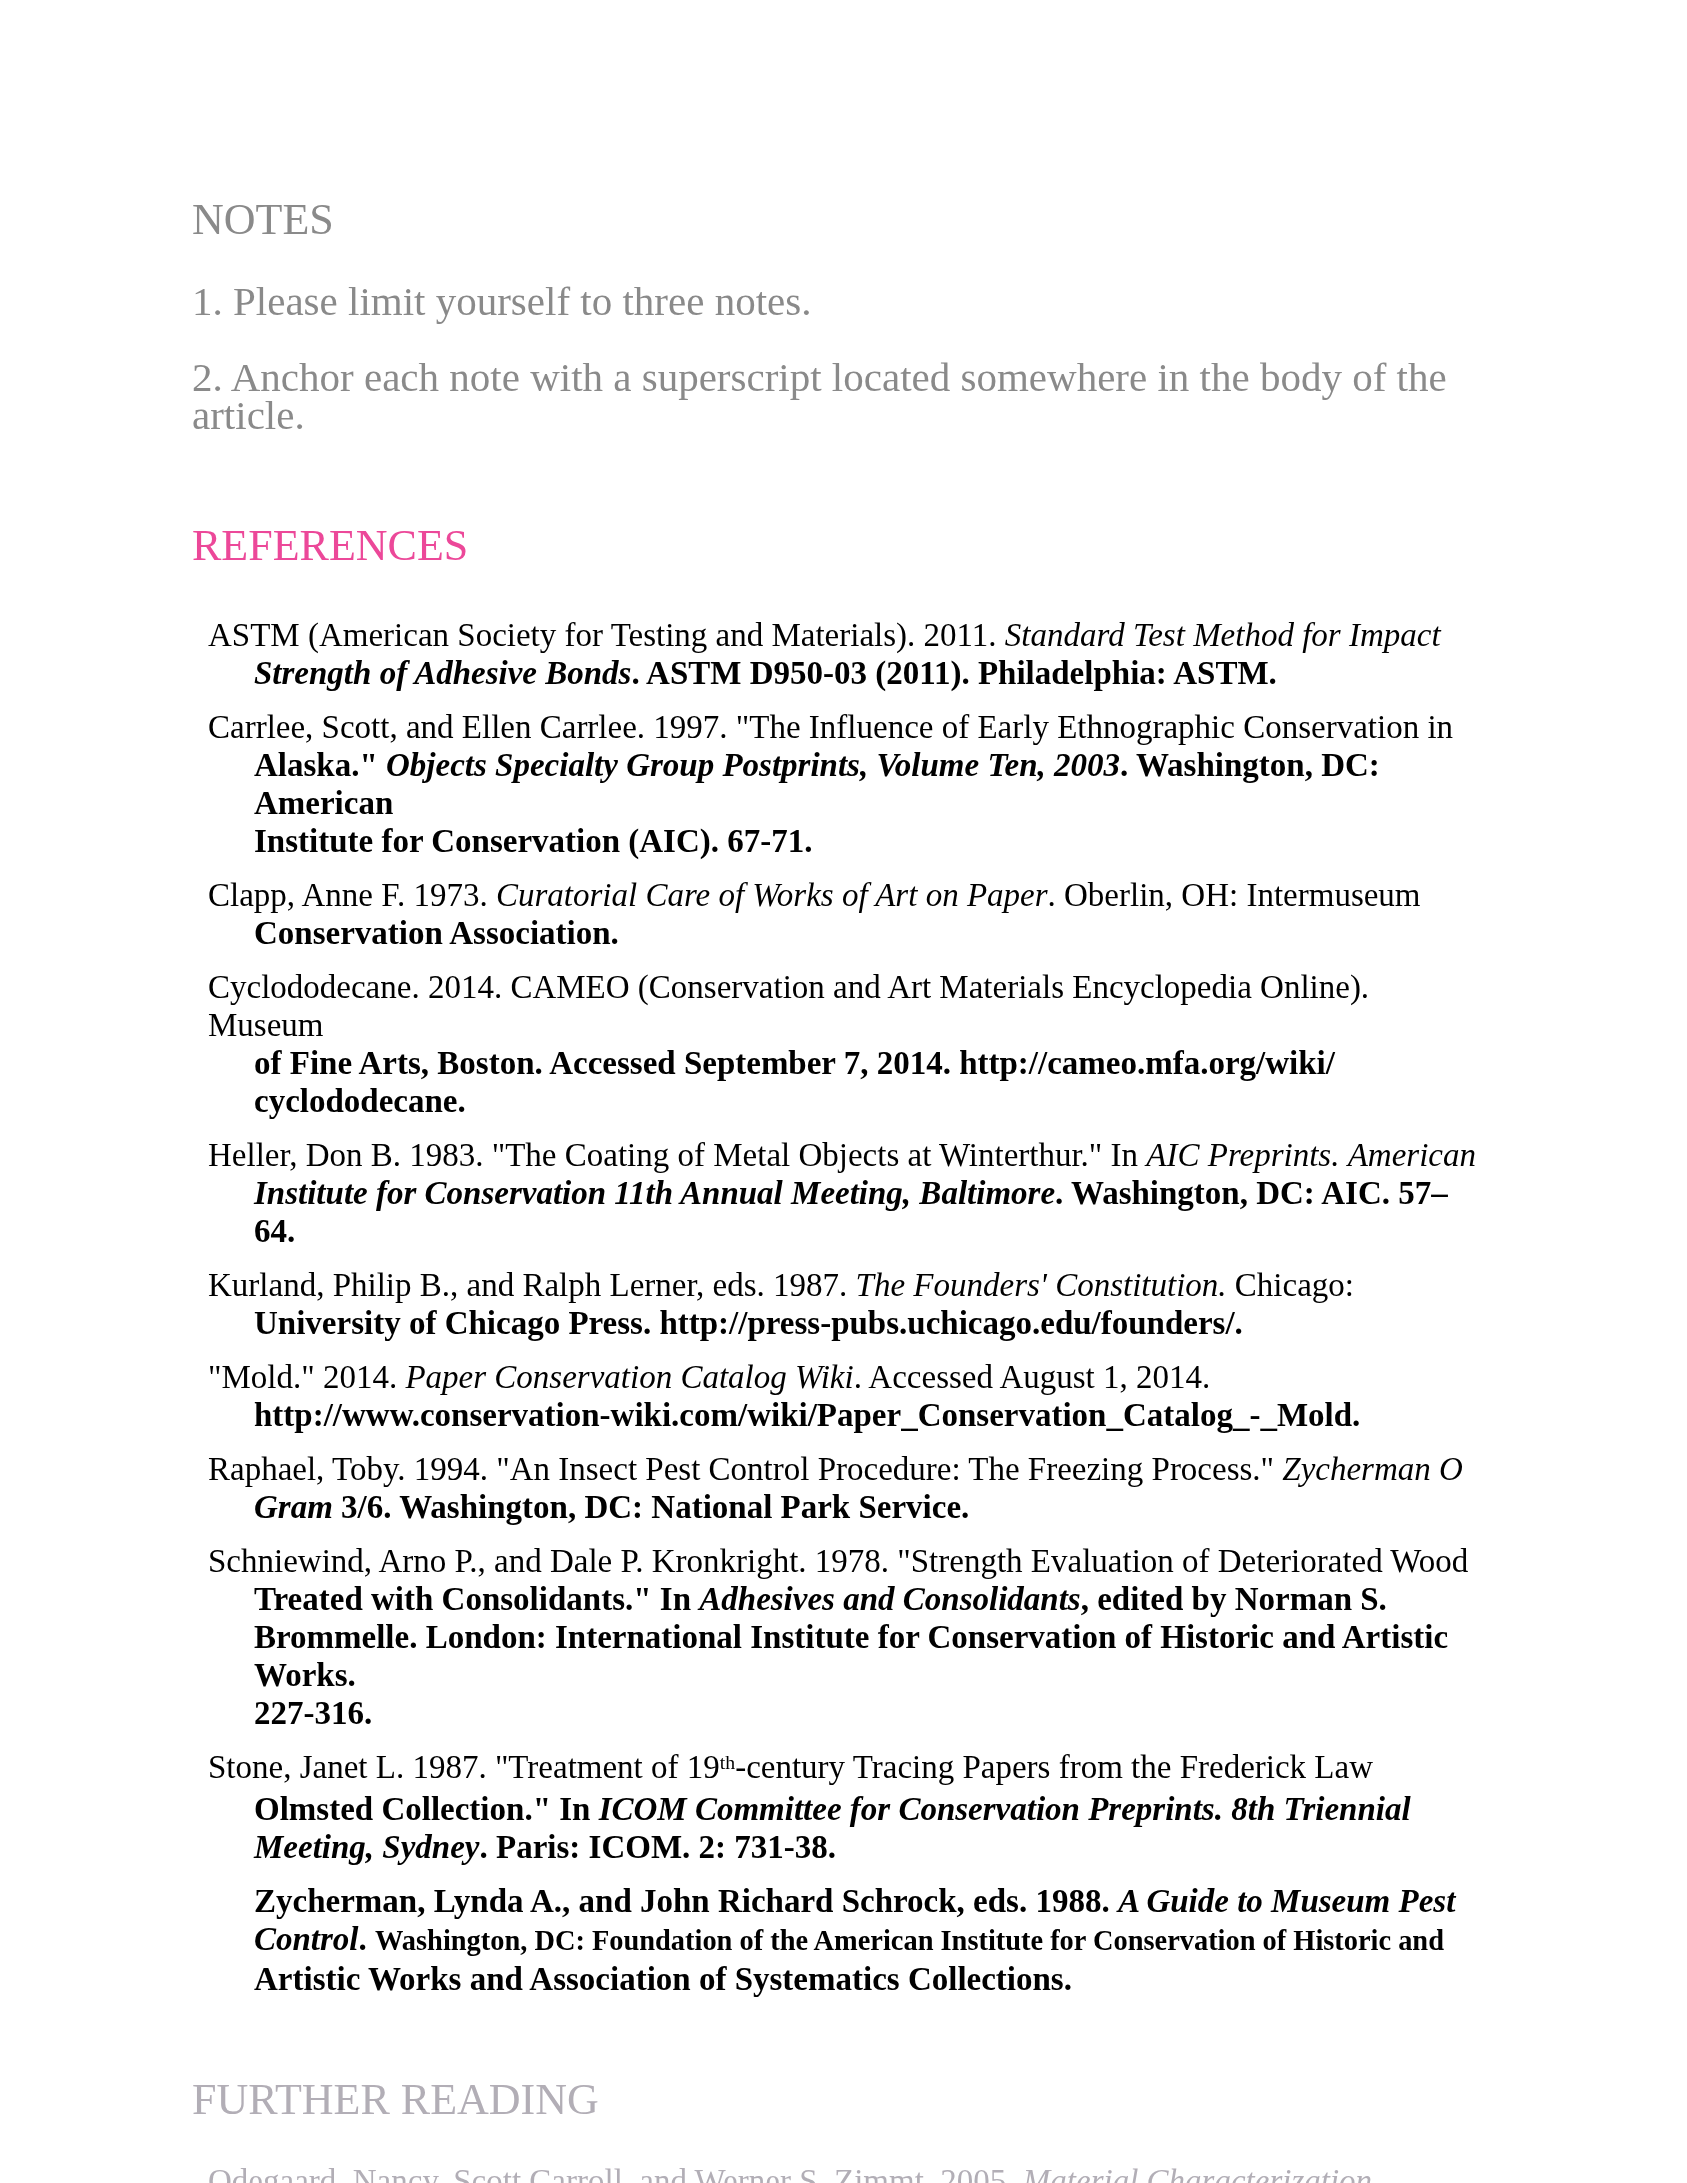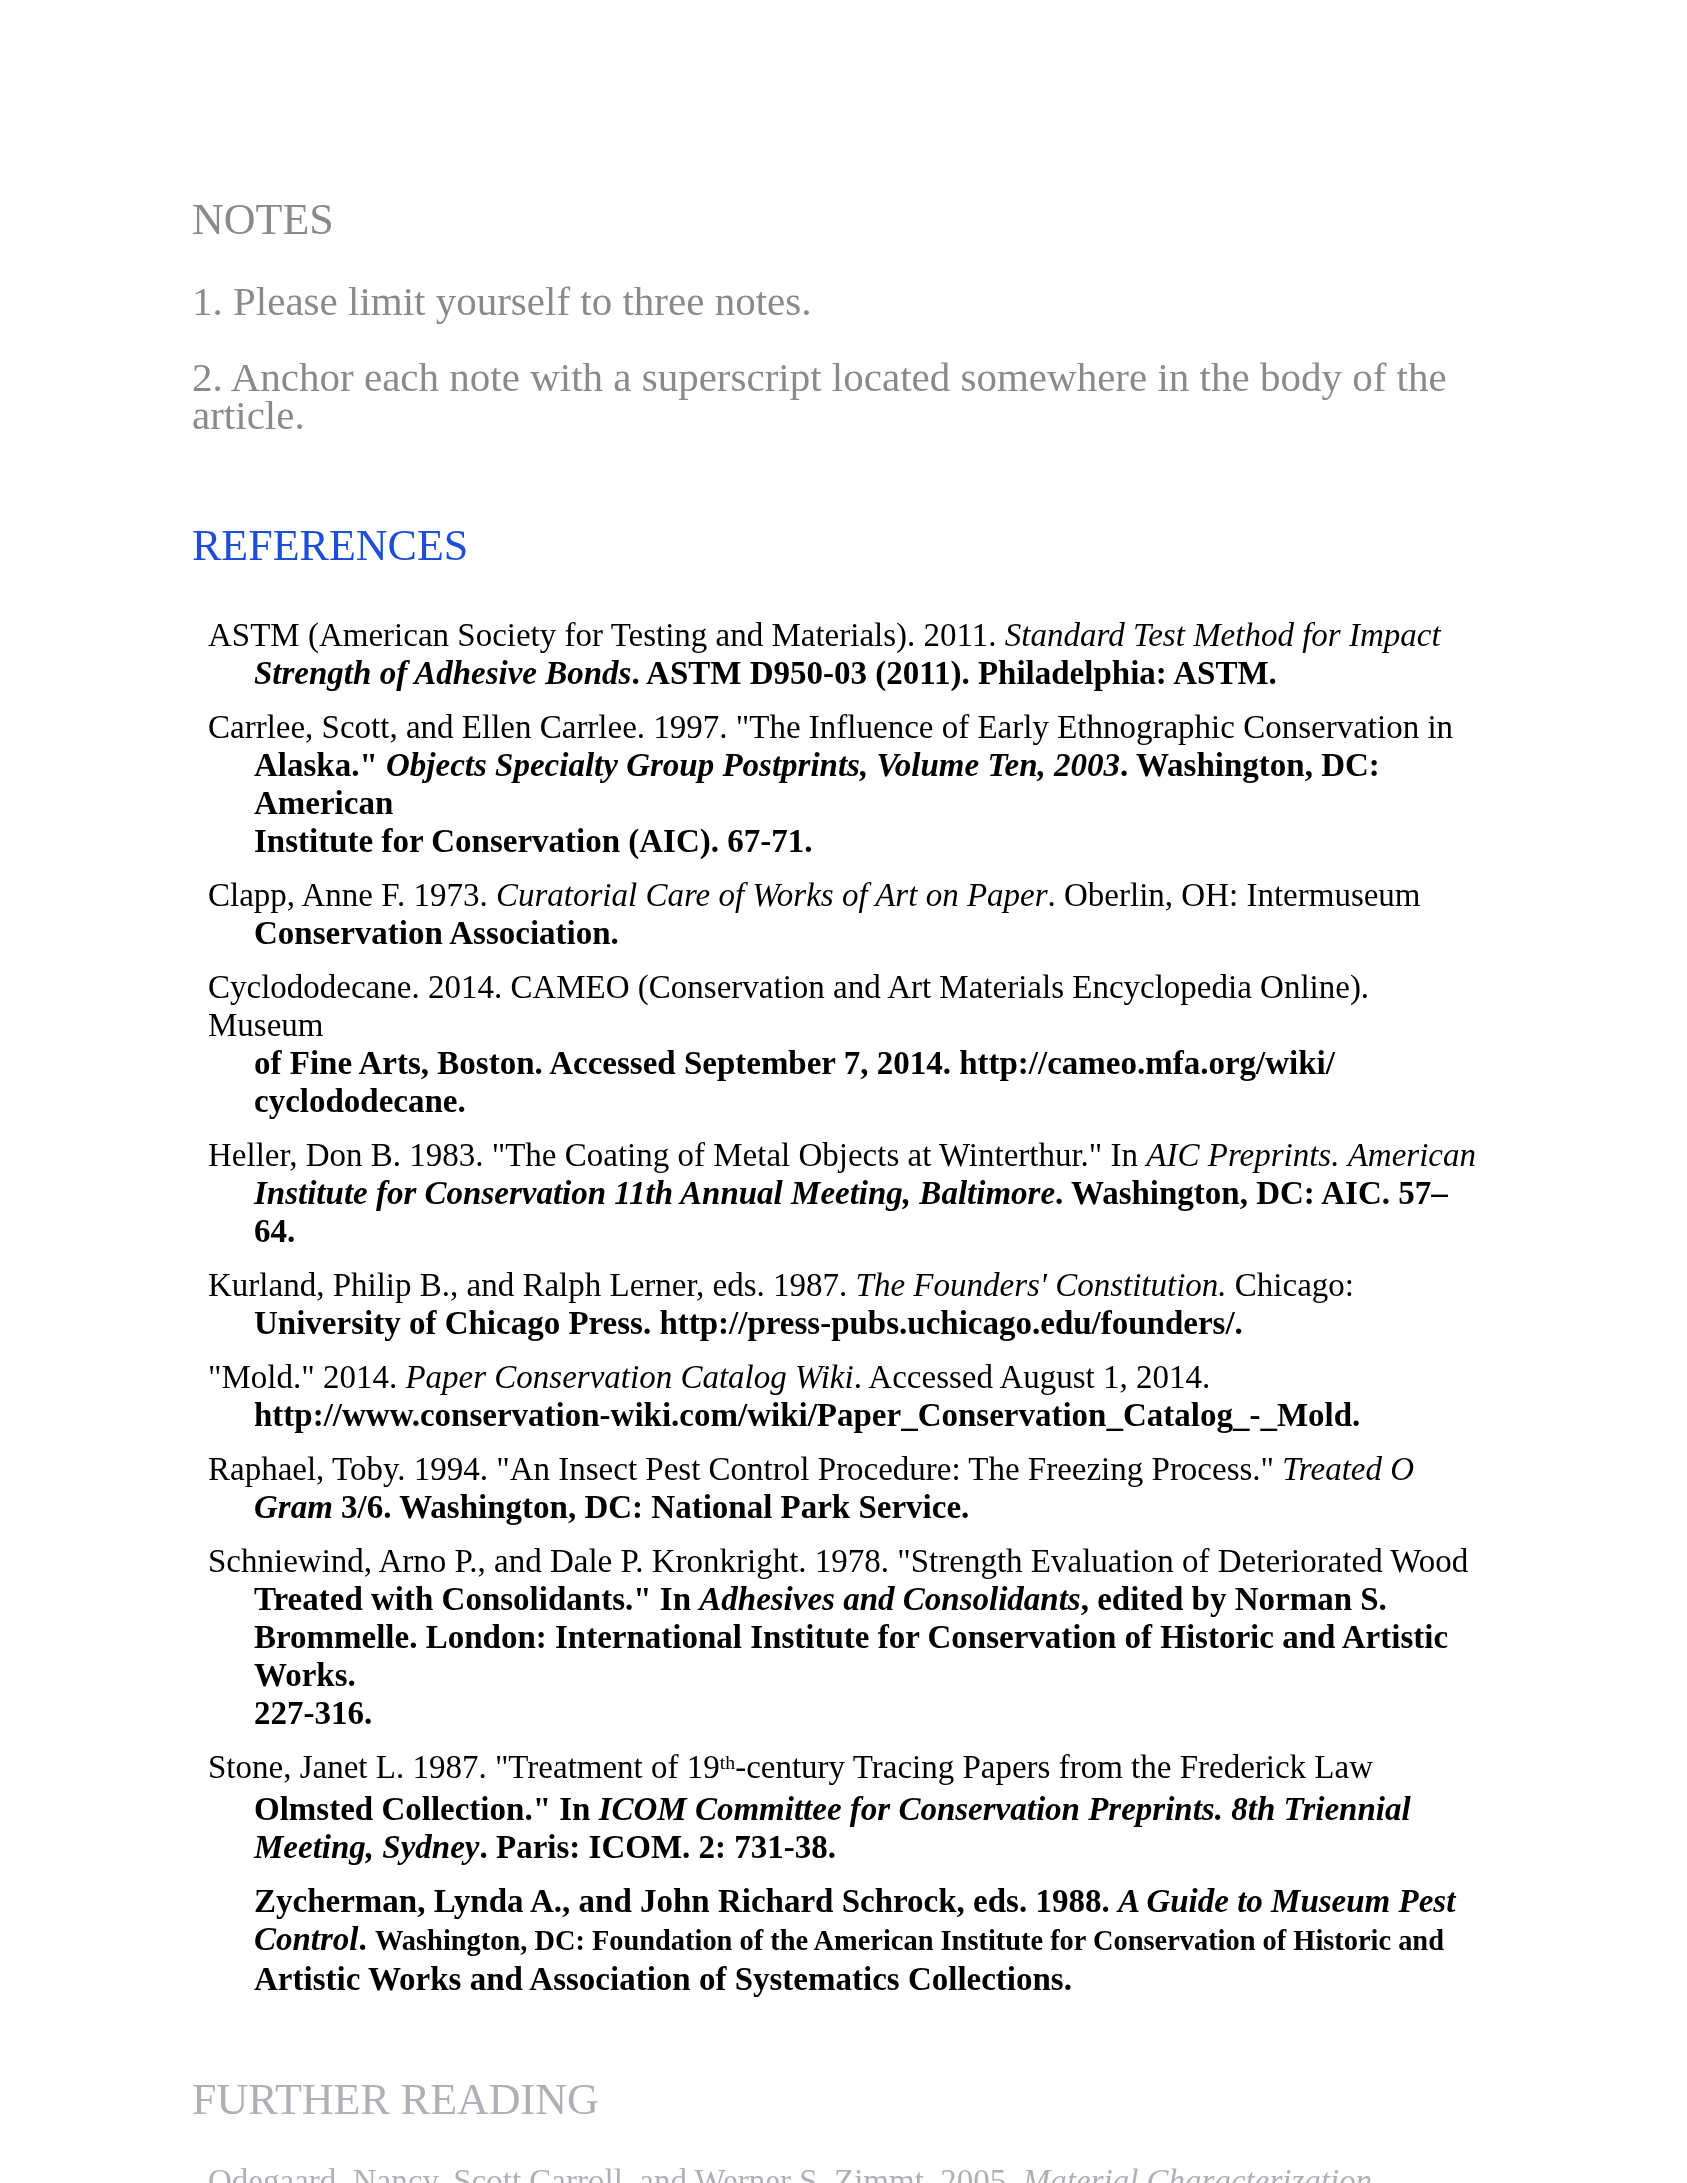--- a/index.html
+++ b/index.html
@@ -22,21 +22,21 @@
     letter-spacing: 0;
   }
   #notes-heading { color: var(--muted-gray, #8a8a8a); margin-bottom: 36px; }
   .note-item {
     font-size: 41px;
     line-height: 38px;
     color: var(--muted-gray, #8a8a8a);
     margin: 0 0 38px 0;
     white-space: pre-wrap;
   }
-  #references-heading { color: #1d4ed8; margin: 87px 0 45px 0; }
+  #references-heading { color: #ec4899; margin: 87px 0 45px 0; }
   .ref-entry { margin: 16px; }
   .ref-line {
     font-size: 33px;
     line-height: 38px;
     white-space: pre-wrap;
   }
   .ref-line.cont { padding-left: 46px; font-weight: bold; }
   .it { font-style: italic; }
   .sup { font-size: 60%; position: relative; top: -0.45em; }
   .sm { font-size: 28.4px; }
@@ -81,21 +81,21 @@
       </div>
       <div class="ref-entry">
         <div class="ref-line"><span>Kurland, Philip B., and Ralph Lerner, eds. 1987. </span><span class="it">The Founders' Constitution.</span><span> Chicago:</span></div>
         <div class="ref-line cont"><span>University of Chicago Press. http://press-pubs.uchicago.edu/founders/.</span></div>
       </div>
       <div class="ref-entry">
         <div class="ref-line"><span>"Mold." 2014. </span><span class="it">Paper Conservation Catalog Wiki</span><span>. Accessed August 1, 2014.</span></div>
         <div class="ref-line cont"><span>http://www.conservation-wiki.com/wiki/Paper_Conservation_Catalog_-_Mold.</span></div>
       </div>
       <div class="ref-entry">
-        <div class="ref-line"><span>Raphael, Toby. 1994. "An Insect Pest Control Procedure: The Freezing Process." </span><span class="it">Treated O</span></div>
+        <div class="ref-line"><span>Raphael, Toby. 1994. "An Insect Pest Control Procedure: The Freezing Process." </span><span class="it">Zycherman O</span></div>
         <div class="ref-line cont"><span class="it">Gram</span><span> 3/6. Washington, DC: National Park Service.</span></div>
       </div>
       <div class="ref-entry">
         <div class="ref-line"><span>Schniewind, Arno P., and Dale P. Kronkright. 1978. "Strength Evaluation of Deteriorated Wood</span></div>
         <div class="ref-line cont"><span>Treated with Consolidants." In </span><span class="it">Adhesives and Consolidants</span><span>, edited by Norman S.</span></div>
         <div class="ref-line cont"><span>Brommelle. London: International Institute for Conservation of Historic and Artistic Works.</span></div>
         <div class="ref-line cont"><span>227-316.</span></div>
       </div>
       <div class="ref-entry">
         <div class="ref-line"><span>Stone, Janet L. 1987. "Treatment of 19</span><span class="sup">th</span><span>-century Tracing Papers from the Frederick Law</span></div>

